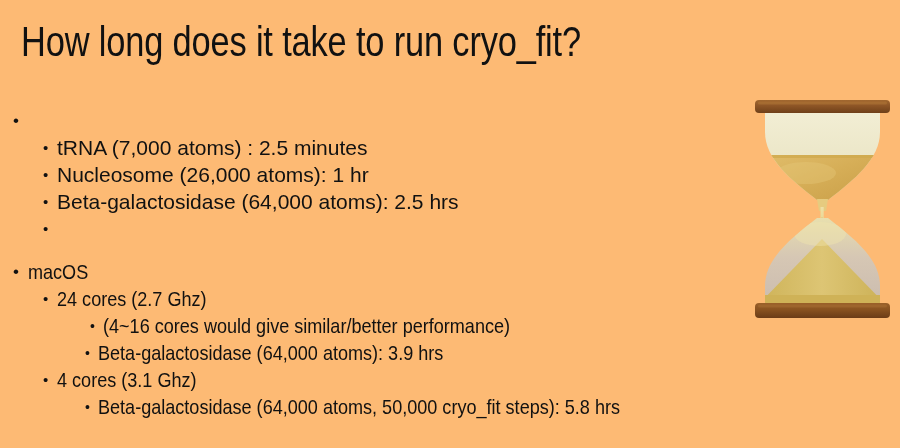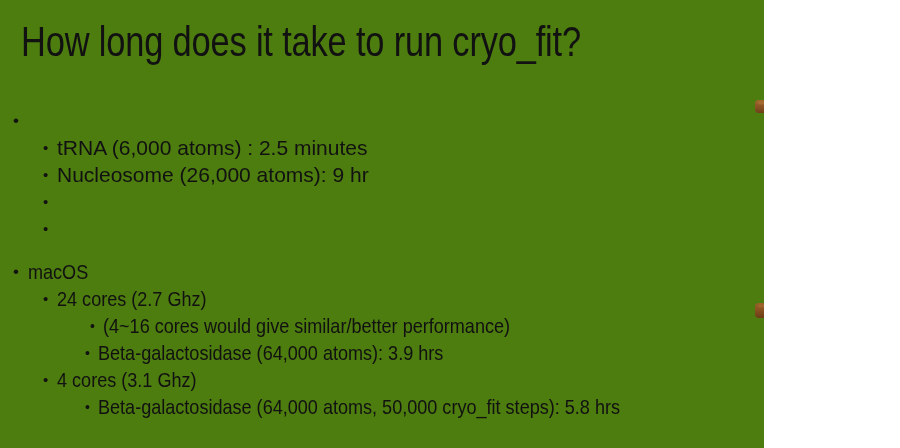--- a/index.html
+++ b/index.html
@@ -2,23 +2,23 @@
 <html><head>
 <meta charset="utf-8">
 <style>
   html, body {
     margin: 0;
     padding: 0;
     background: #ffffff;
   }
   #slide {
     position: relative;
-    width: 764px;
+    width: 900px;
     height: 448px;
-    background: #4d7c0f;
+    background: #fdba74;
     overflow: hidden;
     font-family: "Liberation Sans", sans-serif;
     color: #0f0f0f;
   }
 
   
   #slide-title {
     position: absolute;
     left: 21px;
     top: 16px;
@@ -98,28 +98,29 @@
   <div id="slide-title">How long does it take to run cryo_fit?</div>
 
   <div id="body-list">
 
     <div class="bullet-row lvl1">
       <span class="dot">•</span>
     </div>
 
     <div class="bullet-row lvl2">
       <span class="dot">•</span>
-      <span class="txt">tRNA (6,000 atoms) :  2.5 minutes</span>
-    </div>
-    <div class="bullet-row lvl2">
-      <span class="dot">•</span>
-      <span class="txt">Nucleosome (26,000 atoms): 9 hr</span>
-    </div>
-    <div class="bullet-row lvl2">
-      <span class="dot">•</span>
+      <span class="txt">tRNA (7,000 atoms) :  2.5 minutes</span>
+    </div>
+    <div class="bullet-row lvl2">
+      <span class="dot">•</span>
+      <span class="txt">Nucleosome (26,000 atoms): 1 hr</span>
+    </div>
+    <div class="bullet-row lvl2">
+      <span class="dot">•</span>
+      <span class="txt">Beta-galactosidase (64,000 atoms): 2.5 hrs</span>
     </div>
     <div class="bullet-row lvl2">
       <span class="dot">•</span>
     </div>
 
     <div class="gap"></div>
 
     <div class="bullet-row lvl1 cond">
       <span class="dot">•</span>
       <span class="txt">macOS</span>

